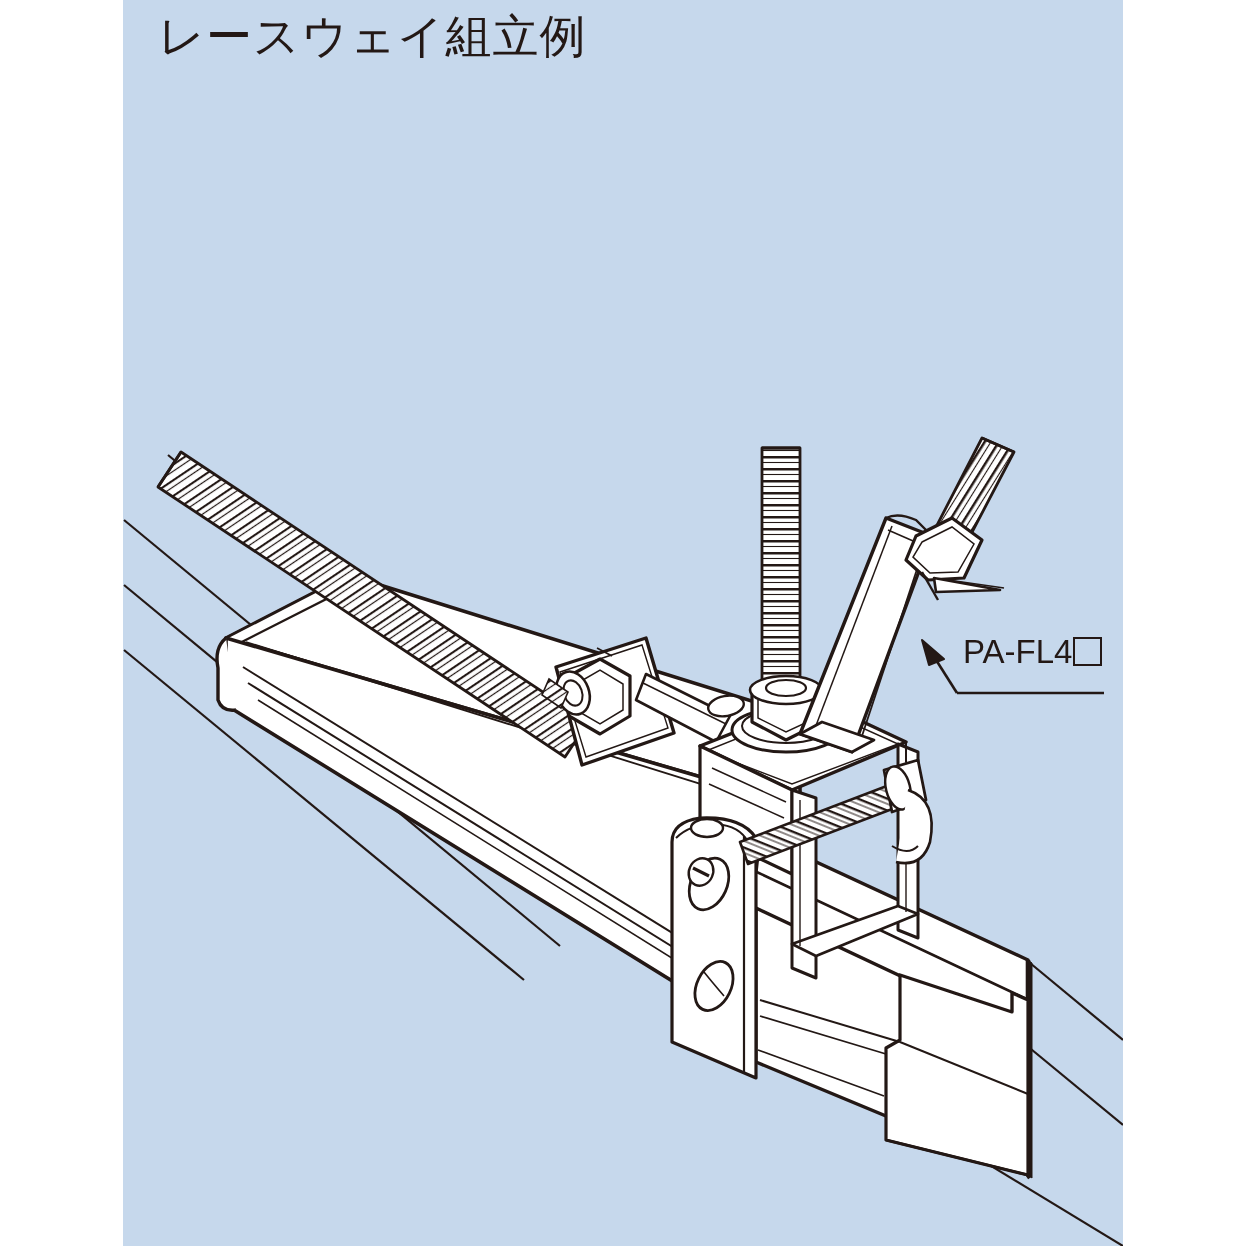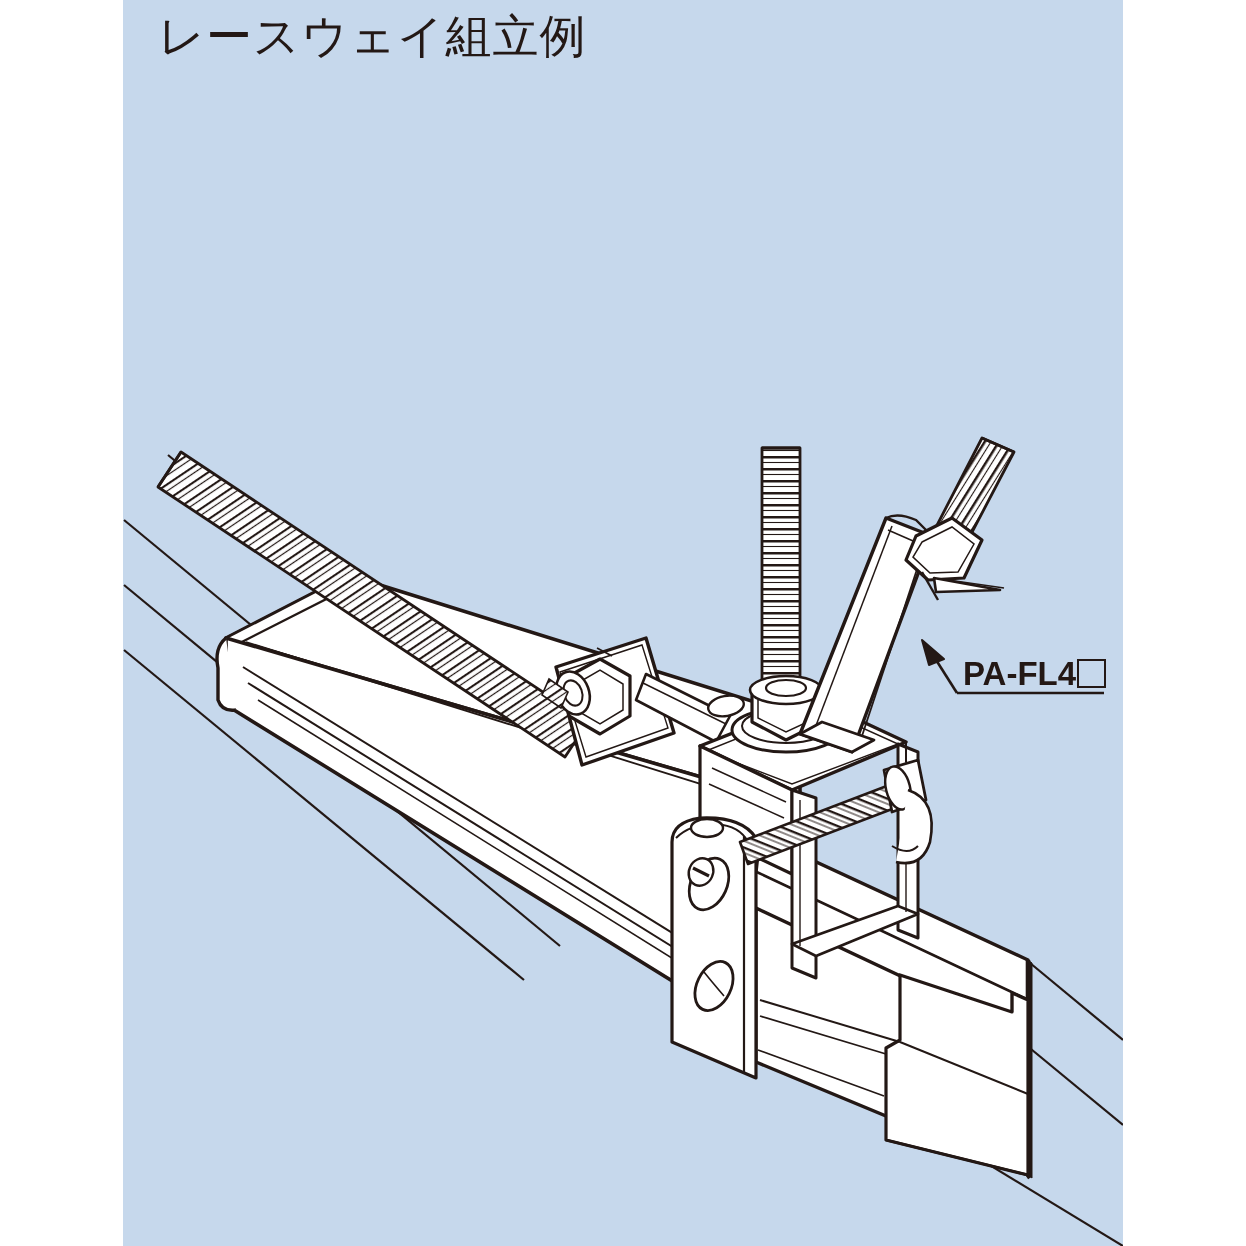--- a/index.html
+++ b/index.html
@@ -7,24 +7,23 @@
   #stage{position:relative;width:1136px;height:1246px;background:#ffffff;}
   #panel{position:absolute;left:123px;top:0;width:1000px;height:1246px;background:#c6d8ec;}
   #title{
     position:absolute;left:158px;top:8px;
     font-size:46px;line-height:56px;color:#231815;
     font-family:"DejaVu Sans","Liberation Sans",sans-serif;
     font-weight:500;letter-spacing:1px;white-space:nowrap;
   }
   #art{position:absolute;left:0;top:0;width:1246px;height:1246px;}
   #callout{
-    position:absolute;left:963px;top:655px;
+    position:absolute;left:963px;top:633px;
     font-size:33px;color:#231815;white-space:nowrap;
     font-family:"Liberation Sans",sans-serif;
-    font-weight:bold;
   }
   .sq{display:inline-block;width:25px;height:25px;border:2.5px solid #231815;vertical-align:-3px;margin-left:1px;}
 </style>
 </head>
 <body>
 
 <div id="stage">
 
   <div id="panel"></div>
 

